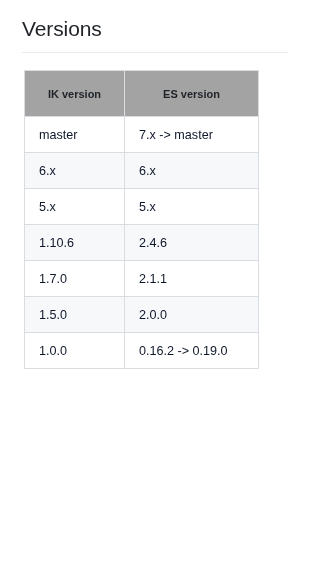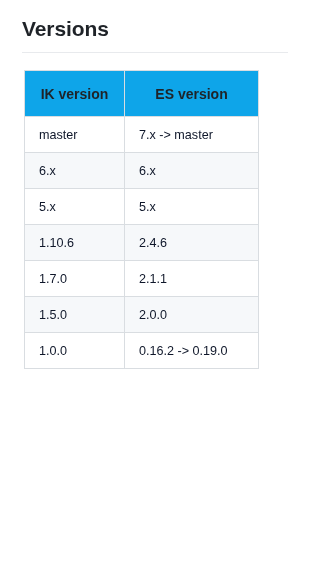--- a/index.html
+++ b/index.html
@@ -23,21 +23,21 @@
     box-sizing: border-box;
     padding: 0;
   }
 
   
   .section-heading {
     margin: 0;
     padding: 16px 0 8px 22px;
     font-size: 21px;
     line-height: 1.25;
-    font-weight: bold;
+    font-weight: normal;
     letter-spacing: -0.1px;
     color: #1f2328;
   }
   .heading-rule {
     height: 1px;
     margin: 2px 0 0 22px;
     background: #e8eaed;
     border: 0;
   }
 
@@ -59,23 +59,23 @@
     padding: 0 14px;
     height: 36px;
     box-sizing: border-box;
     overflow: hidden;
     white-space: nowrap;
   }
   table.versions-table th {
     height: 46px;
     text-align: center;
     font-weight: bold;
-    background: #0ea5e9;
+    background: #a3a3a3;
     color: #1f2328;
-    font-size: 14px;
+    font-size: 11px;
   }
   table.versions-table td {
     text-align: left;
     font-weight: normal;
     color: #0f172a;
     vertical-align: middle;
   }
   table.versions-table tbody tr:nth-child(even) td {
     background: #f6f8fa;
   }

